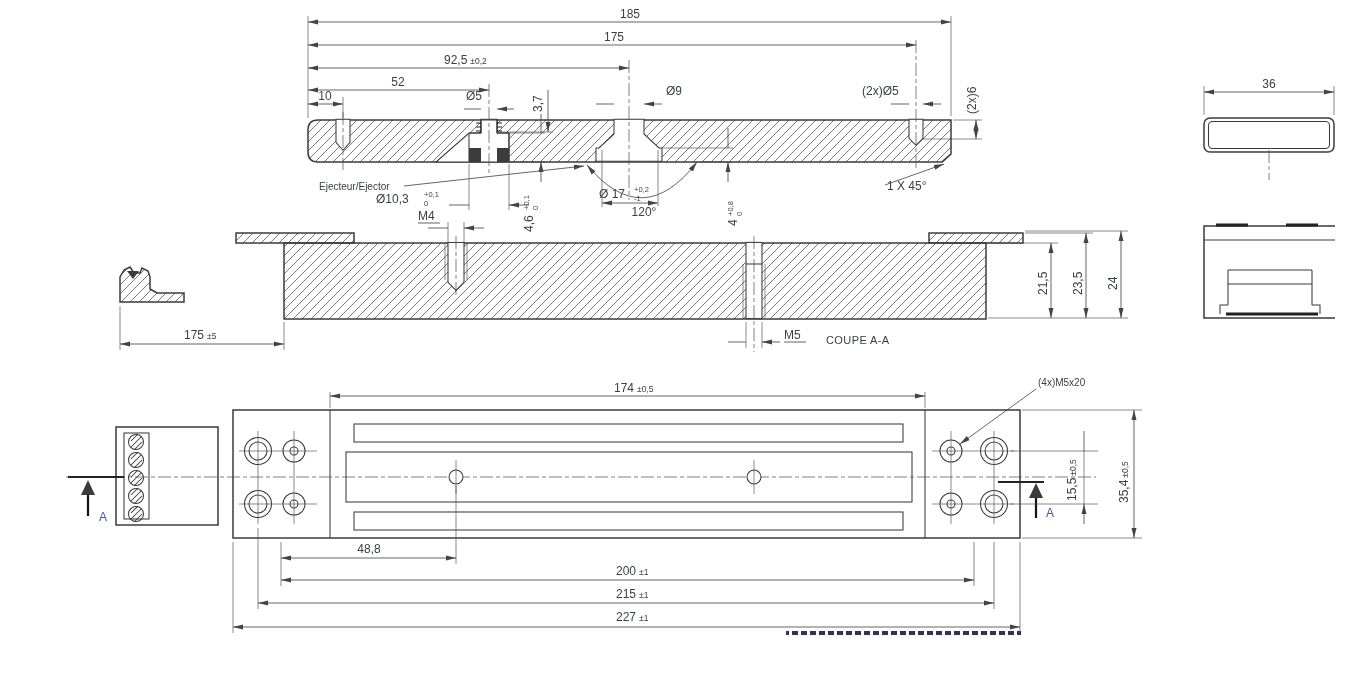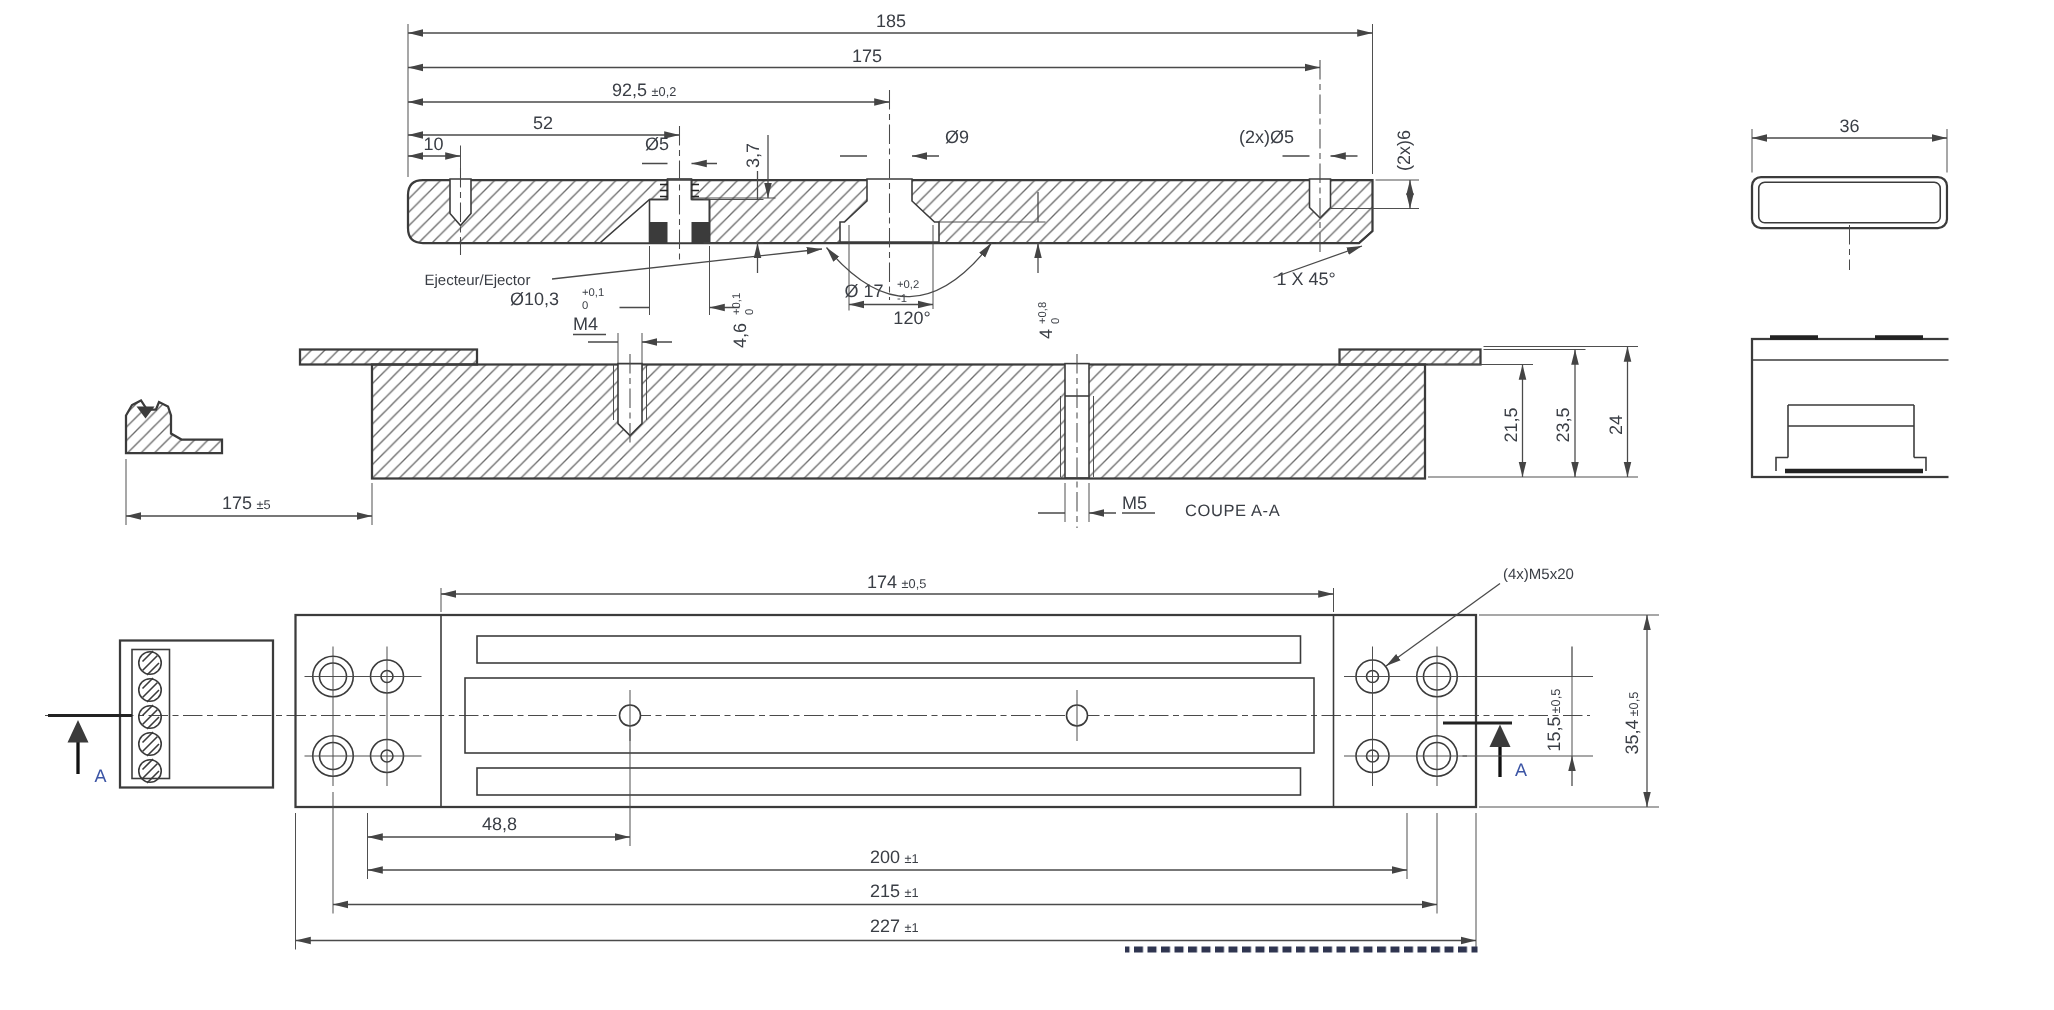--- a/index.html
+++ b/index.html
@@ -1,19 +1,19 @@
 <!DOCTYPE html>
 <html style="--line: #3b3b3b; --dim: #4a4a4a; --text: #3a3e45; --accent: #3c55a5; --bg: #ffffff;"><head>
 <meta charset="utf-8">
 <style>
   :root{
     --line:#3b3b3b; --dim:#4a4a4a; --text:#3a3e45; --accent:#3c55a5; --bg:#ffffff;
   }
   html,body{margin:0;padding:0;background:var(--bg);}
-  .stage{position:relative;width:1299px;height:673px;background:var(--bg);overflow:hidden;}
+  .stage{position:relative;width:1299px;height:673px;background:var(--bg);overflow:hidden;padding-left:36px;}
   svg{display:block}
   .s  {stroke:var(--line);stroke-width:1.5;fill:none}
   .s2 {stroke:var(--line);stroke-width:1.05;fill:none}
   .h  {fill:url(#hatch);stroke:var(--line);stroke-width:1.5}
   .w  {fill:#fff;stroke:var(--line);stroke-width:1.05}
   .b  {fill:var(--line);stroke:none}
   .d  {stroke:var(--dim);stroke-width:.85;fill:none}
   .x  {stroke:var(--dim);stroke-width:.65;fill:none}
   .c  {stroke:var(--dim);stroke-width:.7;fill:none;stroke-dasharray:13 3 4 3}
   .t  {font:12px "Liberation Sans",sans-serif;fill:var(--text)}

